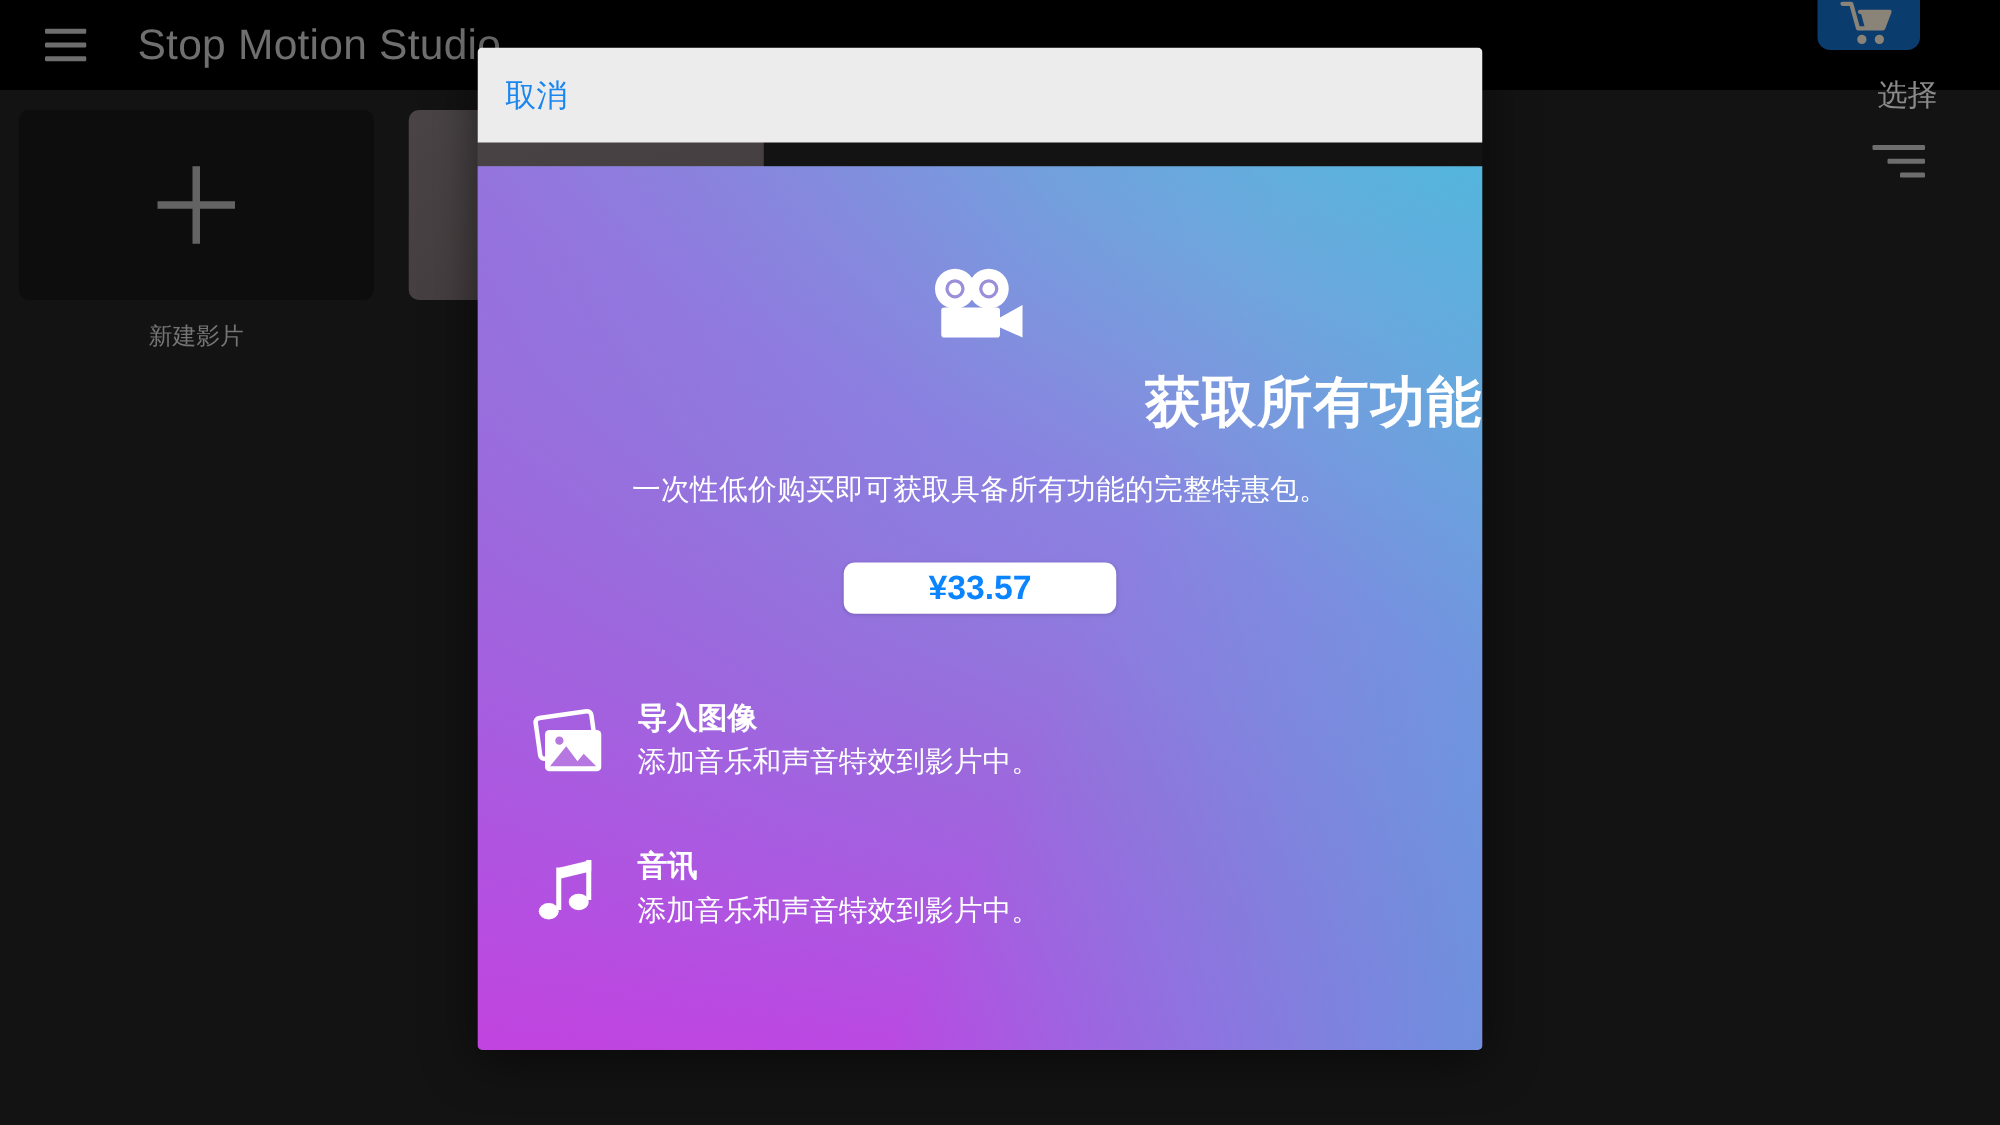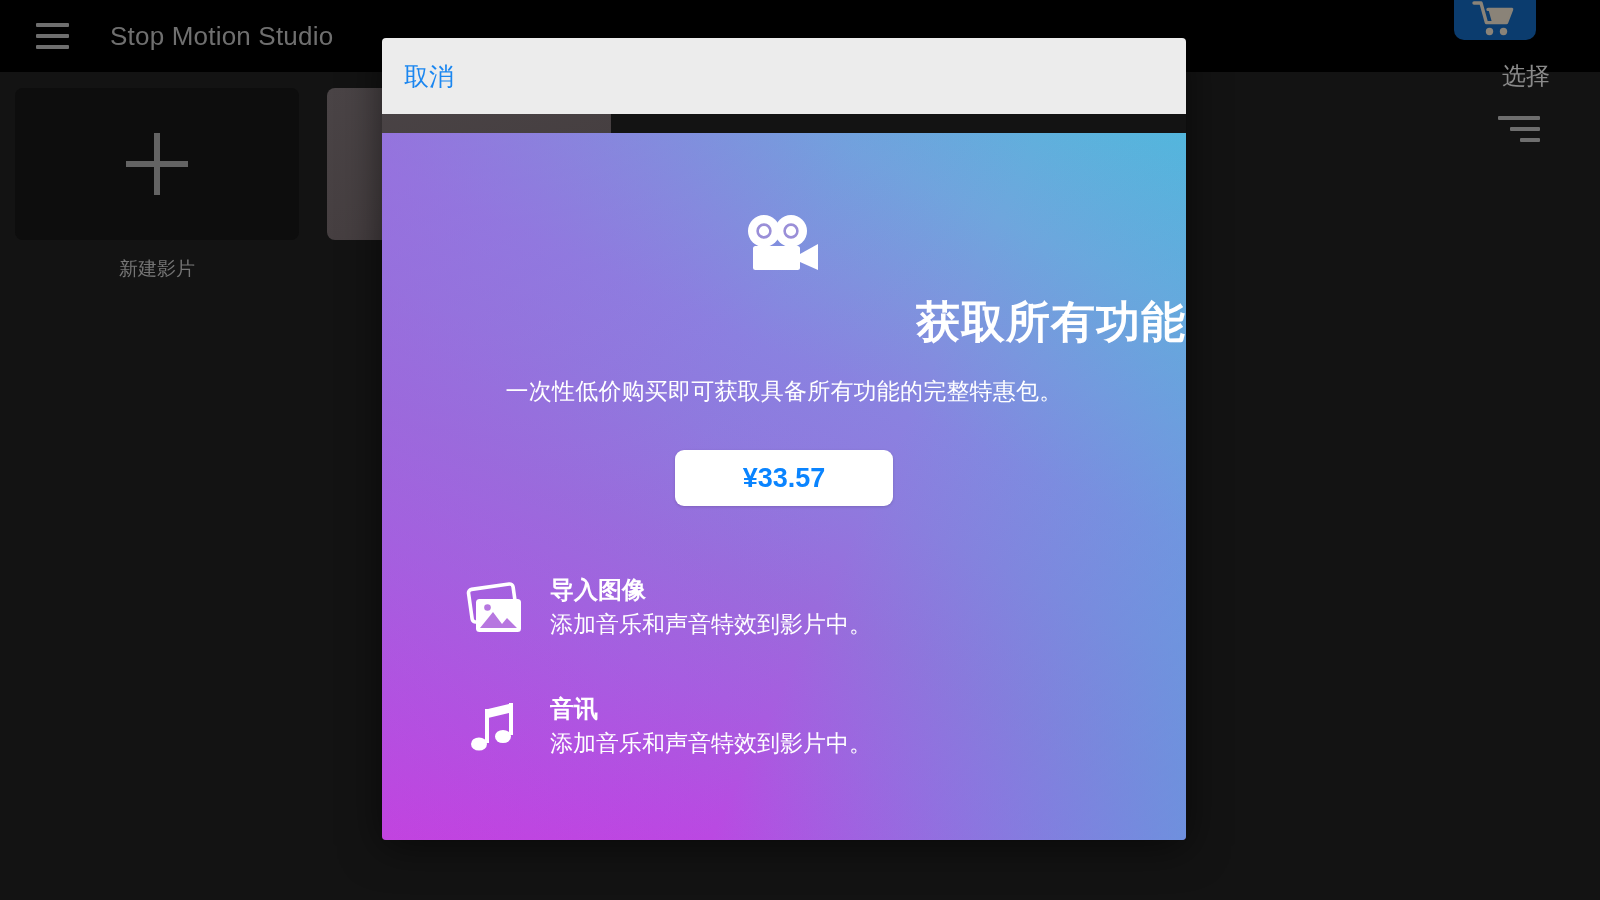--- a/index.html
+++ b/index.html
@@ -45,21 +45,21 @@
   #hamburger-button .bar {
     width: 33px;
     height: 4px;
     background: #6e6e6e;
     border-radius: 1px;
   }
 
   #app-title {
     margin-left: 30px;
     color: #6f6f6f;
-    font-size: 26px;
+    font-size: 34px;
     letter-spacing: 0.2px;
     white-space: nowrap;
   }
 
   #header-right {
     margin-left: auto;
     display: flex;
     align-items: flex-start;
     height: 100%;
     flex-direction: column;
@@ -234,41 +234,41 @@
     text-align: center;
     color: #ffffff;
     font-size: 23px;
     letter-spacing: 0.2px;
   }
 
   #price-button {
     display: block;
     margin: 43px auto 0 auto;
     width: 218px;
-    height: 56px;
+    height: 41px;
     background: #ffffff;
     border: none;
     border-radius: 9px;
     color: #0a84ff;
     font-size: 27px;
     font-weight: bold;
     font-family: "Liberation Sans", "DejaVu Sans", sans-serif;
     box-shadow: 0 1px 3px rgba(0,0,0,0.15);
     cursor: pointer;
   }
 
   #feature-list {
     margin: 68px 0 0 0;
     padding: 0;
     list-style: none;
   }
   .feature-item {
     display: flex;
     align-items: flex-start;
-    padding-left: 84px;
+    padding-left: 44px;
     margin-bottom: 52px;
   }
   .feature-icon {
     width: 62px;
     min-width: 62px;
     height: 62px;
     display: flex;
     align-items: center;
     justify-content: center;
     margin-top: 4px;

